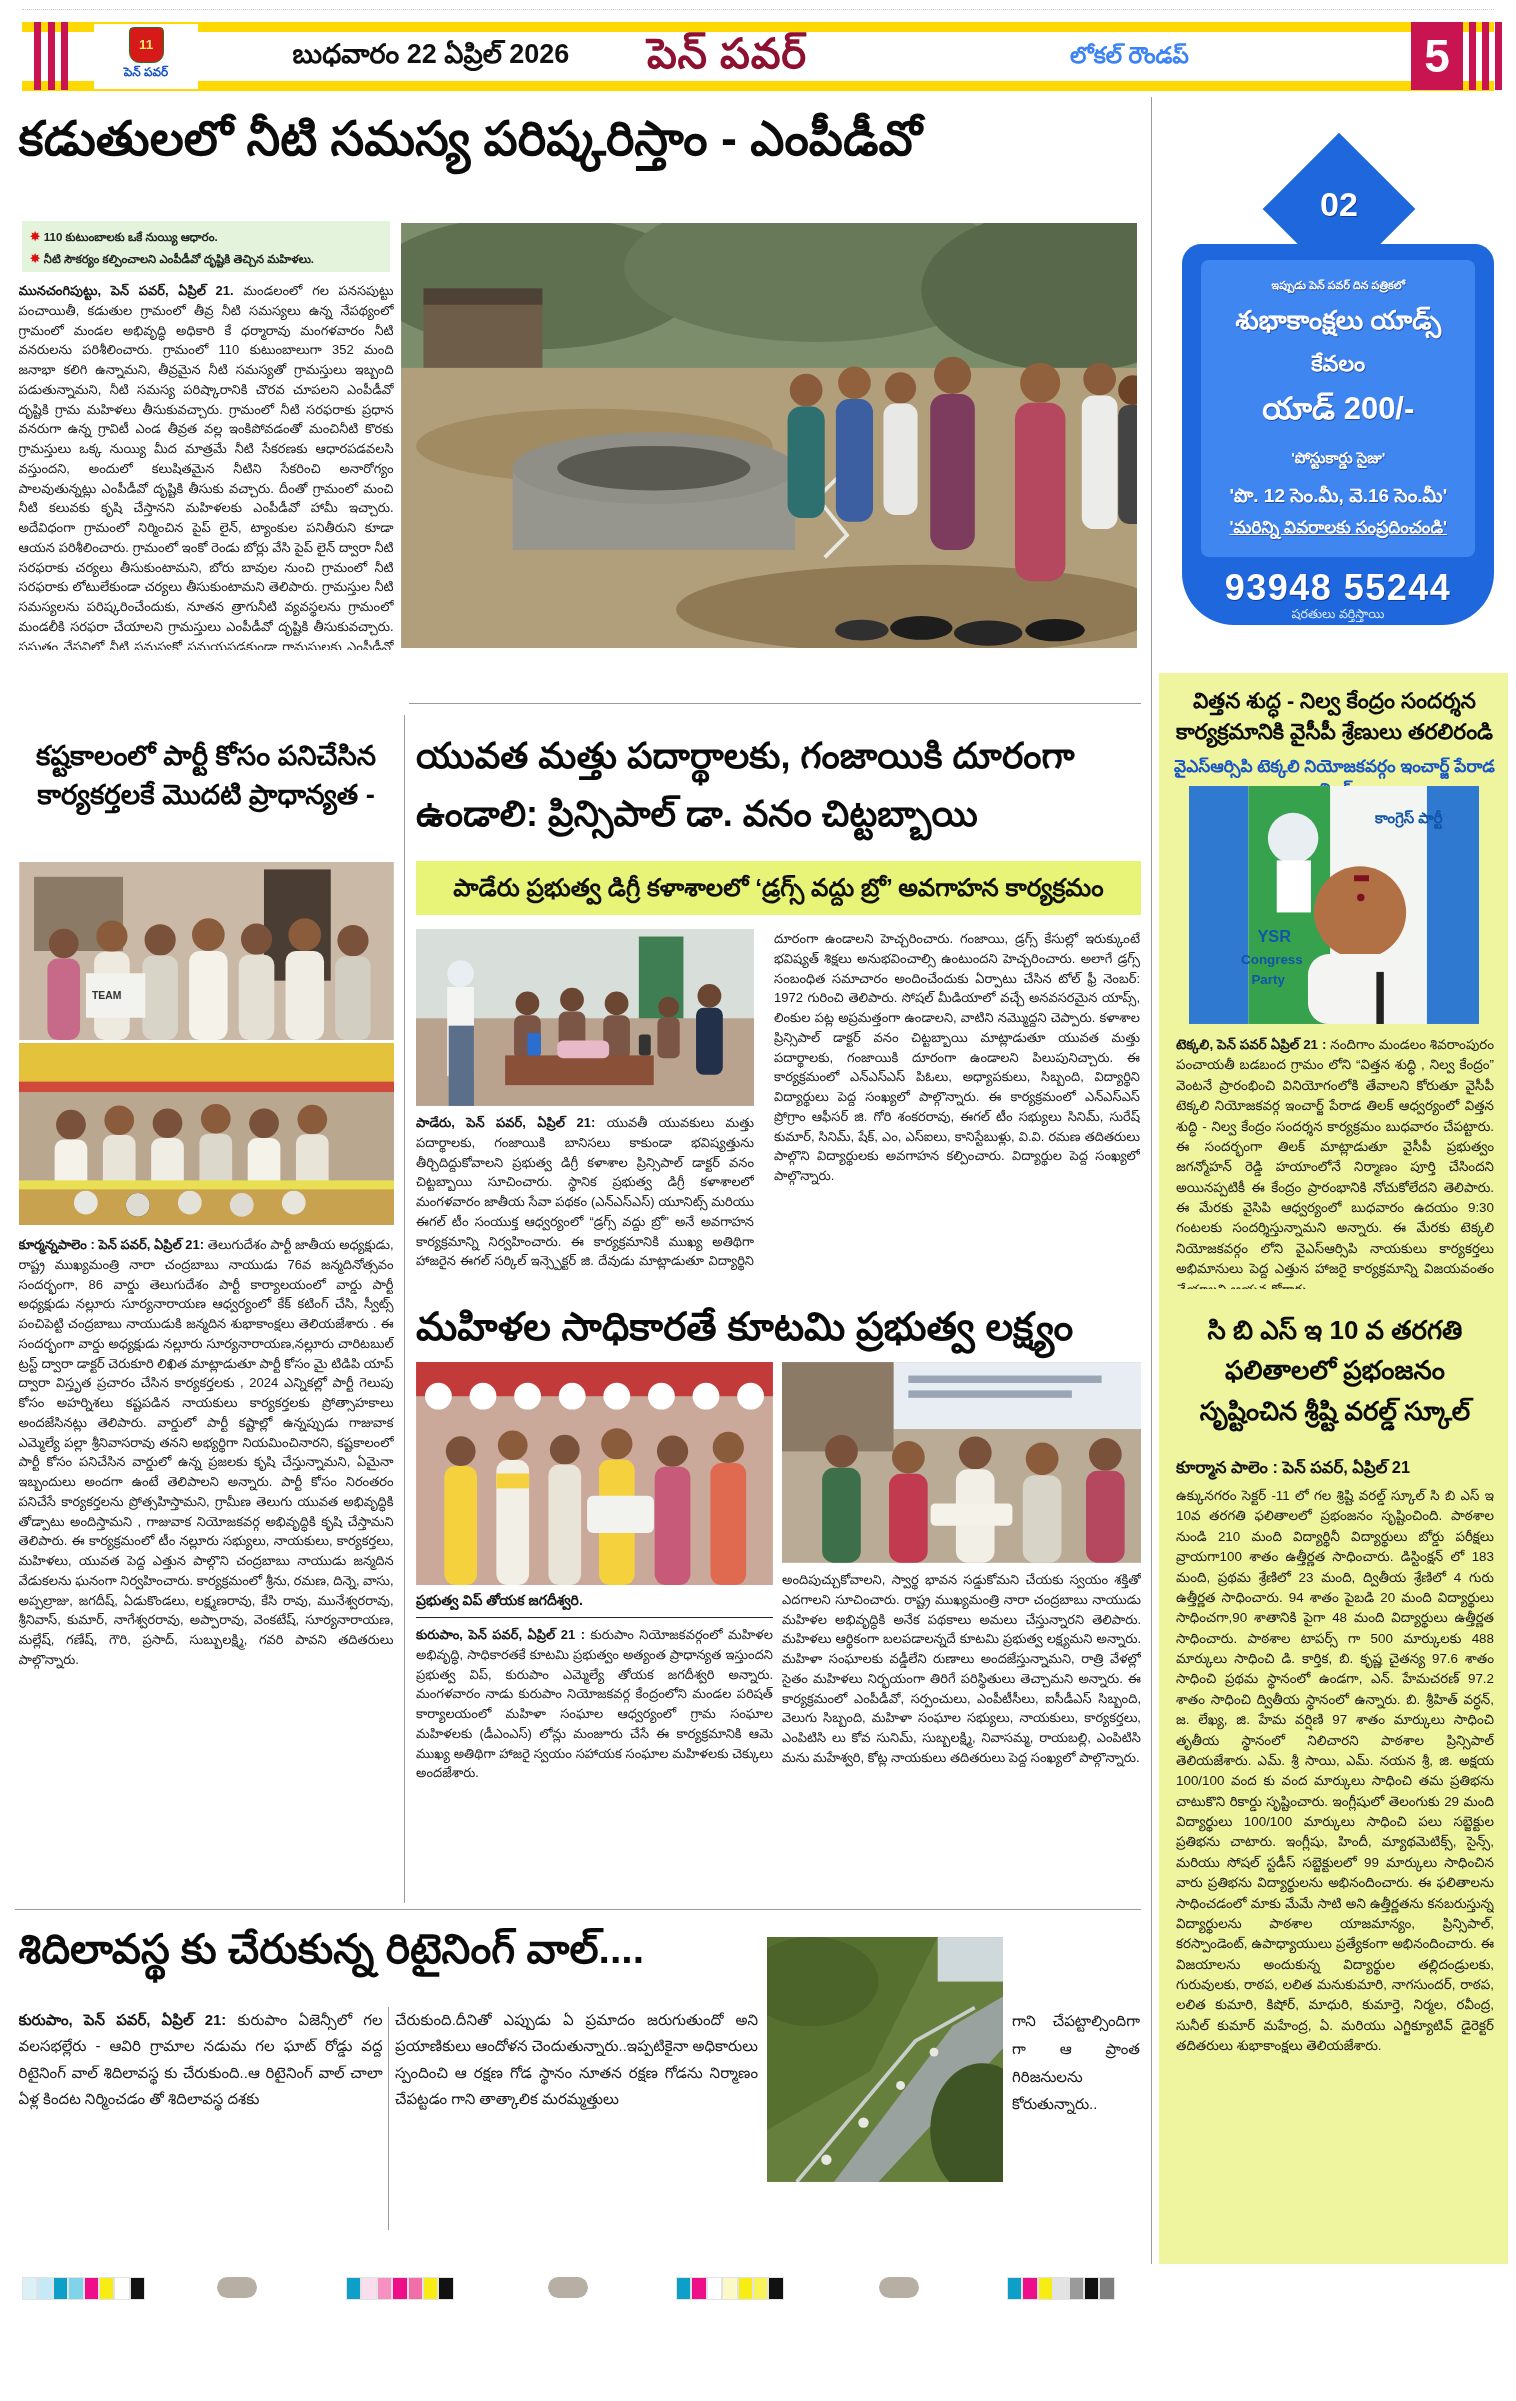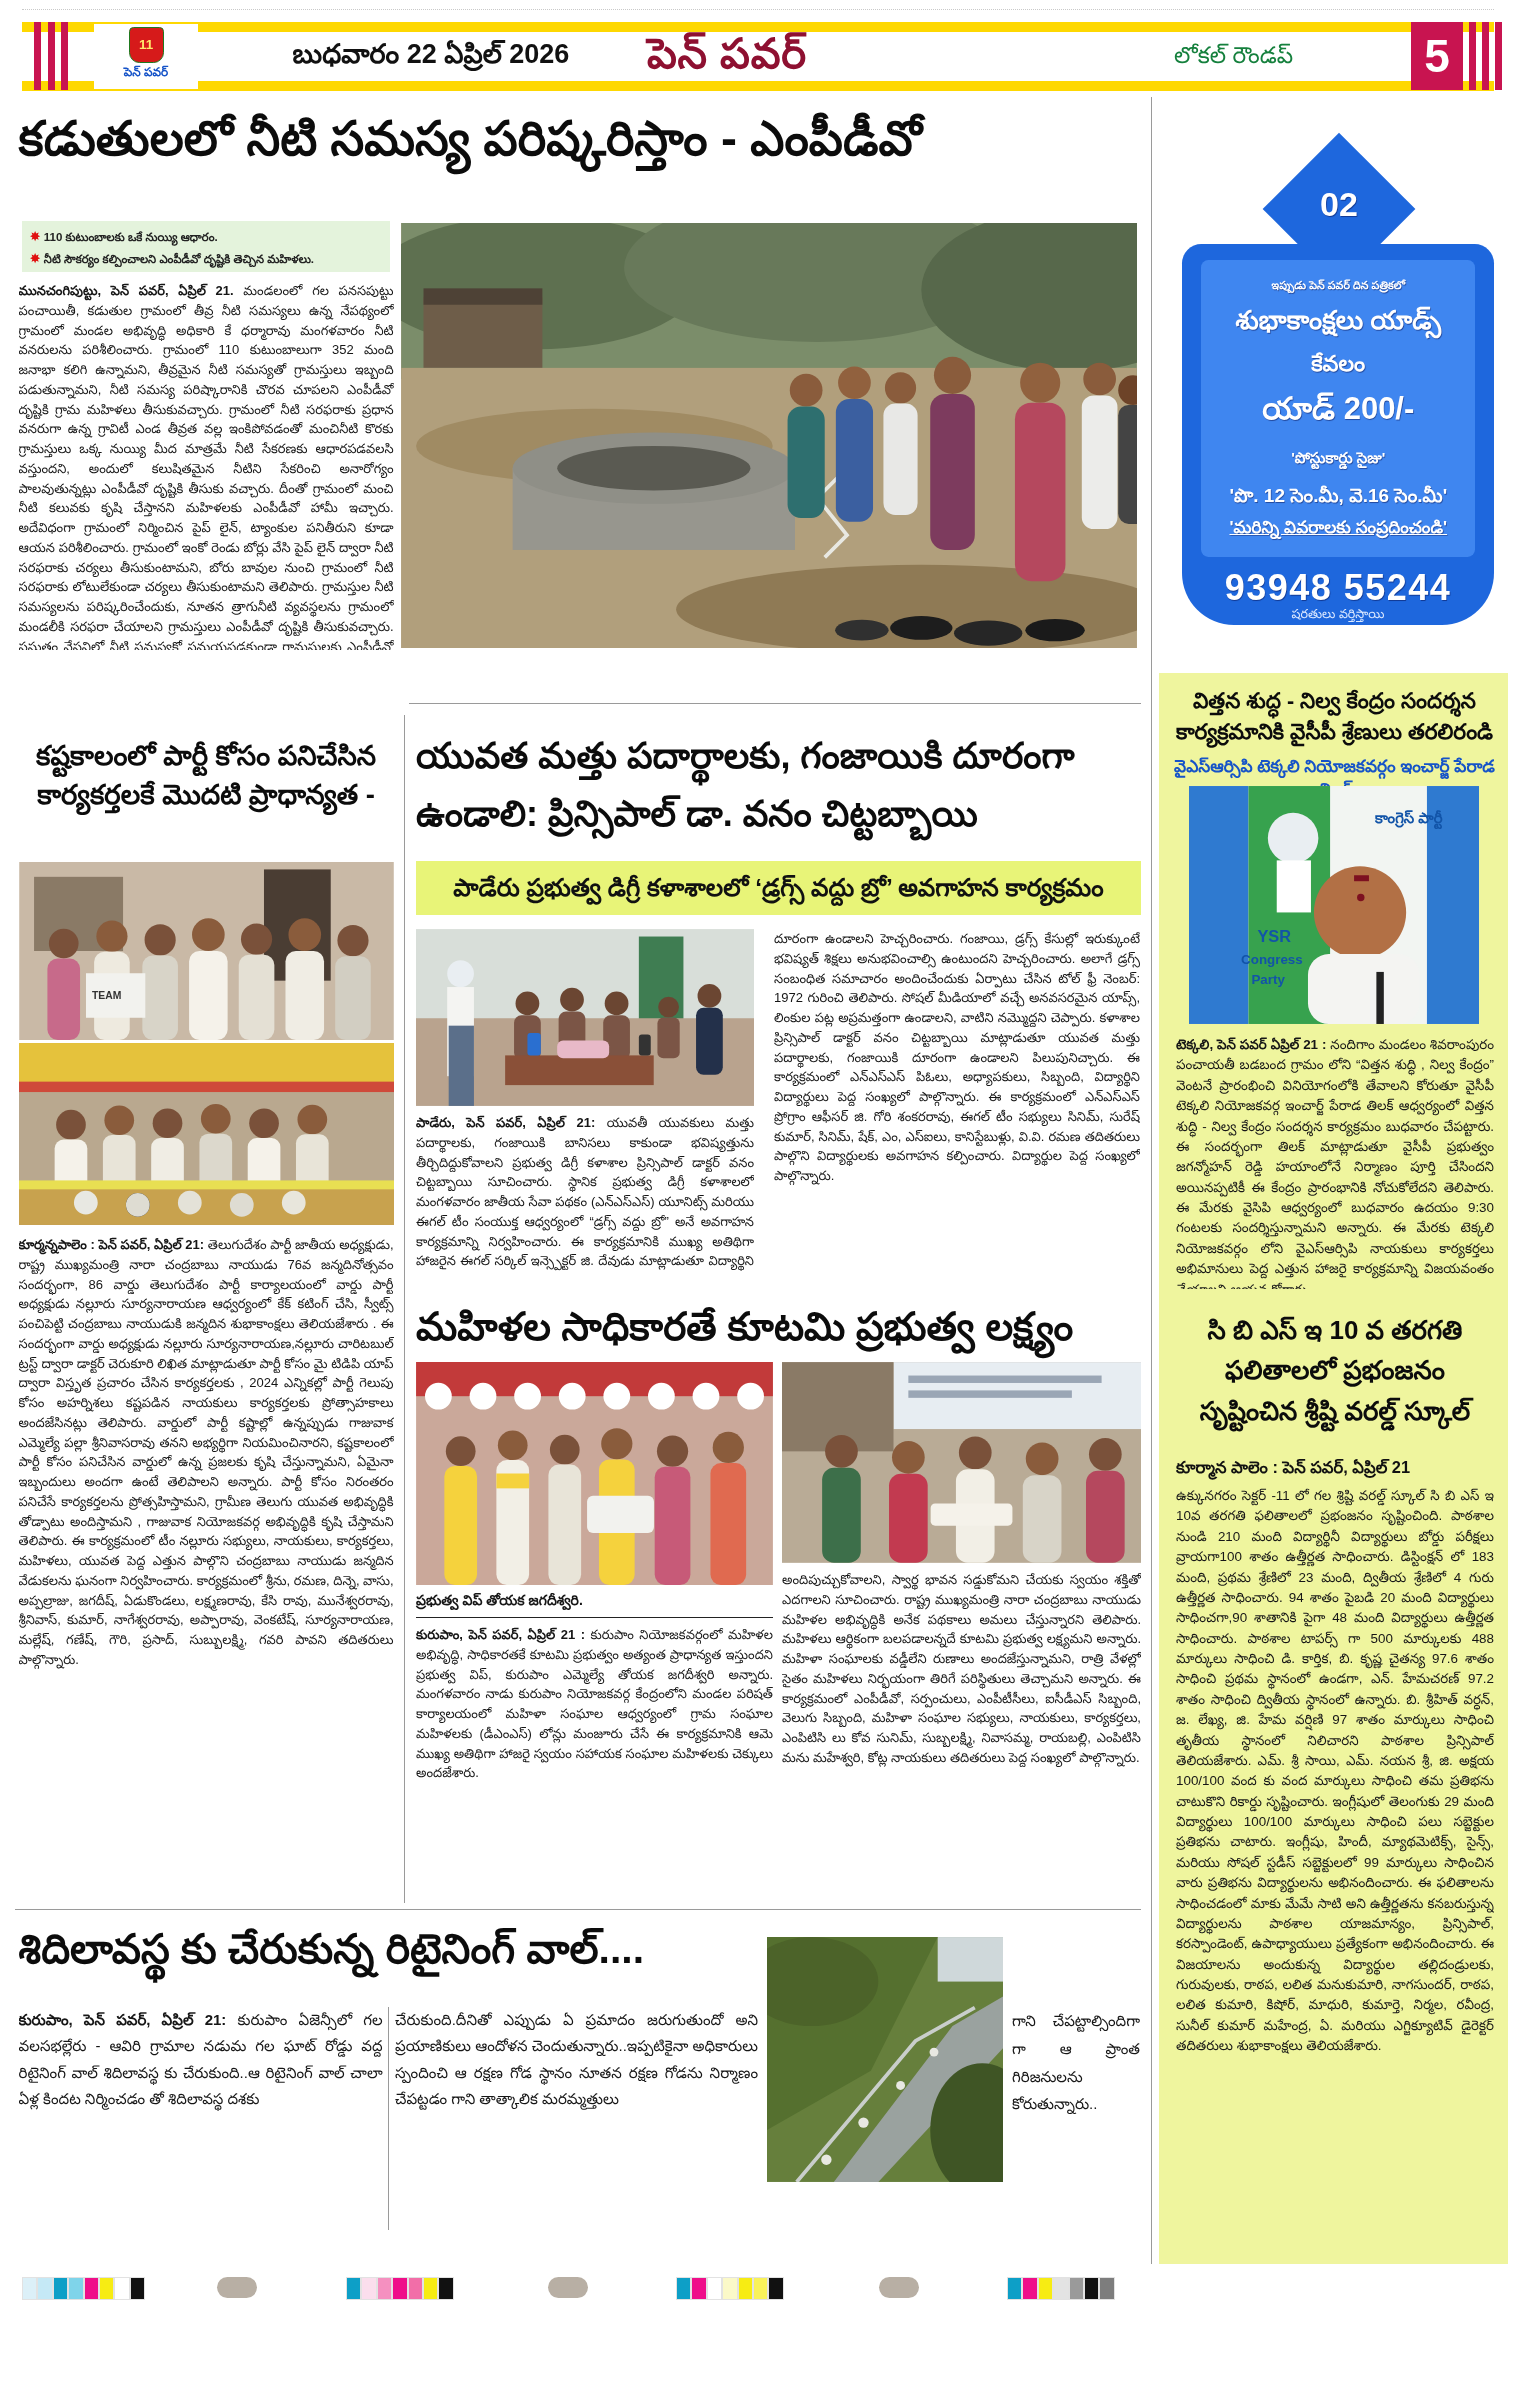--- a/index.html
+++ b/index.html
@@ -38,21 +38,21 @@
 
   <div class="abs" style="left:94px;top:24px;width:104px;height:65px;background:#ffffff;text-align:center;">
     <div style="margin:3px auto 0;width:33px;height:34px;background:#d61a1a;border-radius:4.5px 4.5px 10.4px 10.4px;border:1.5px solid #1f7a1f;color:#ffe96b;font-weight:bold;font-size:13.4px;line-height:34px;">11</div>
     <div style="color:#1553c8;font-weight:800;font-size:12px;margin-top:1.5px;">పెన్ పవర్</div>
   </div>
 
   <div class="abs" style="left:223px;top:39px;width:416px;text-align:center;font-size:27px;font-weight:800;color:#111;">బుధవారం  22 ఏప్రిల్ 2026</div>
 
   <div class="abs" style="left:647px;top:30px;width:297px;text-align:left;font-size:42px;font-weight:800;color:#8e1031;letter-spacing:0.7px;">పెన్ పవర్</div>
 
-  <div class="abs" style="left:1070px;top:42px;width:223px;text-align:right;font-size:23px;font-weight:400;color:#15803d;">లోకల్ రౌండప్</div>
+  <div class="abs" style="left:1070px;top:42px;width:223px;text-align:left;font-size:23px;font-weight:700;color:#3b82f6;">లోకల్ రౌండప్</div>
 
   <div class="abs" style="left:1411px;top:22px;width:52px;height:68px;background:#c81450;color:#fff;text-align:center;">
     <span style="font-size:46px;font-weight:800;line-height:68px;">5</span>
   </div>
   <div class="stripe" style="left:1469px;top:22px;width:7.4px;height:68px;"></div>
   <div class="stripe" style="left:1482px;top:22px;width:7.4px;height:68px;"></div>
   <div class="stripe" style="left:1495px;top:22px;width:7.4px;height:68px;"></div>
 
   <div class="abs hl" style="left:18.6px;top:111px;width:1130px;font-size:48px;white-space:nowrap;">కడుతులలో నీటి సమస్య పరిష్కరిస్తాం - ఎంపీడీవో</div>
 

